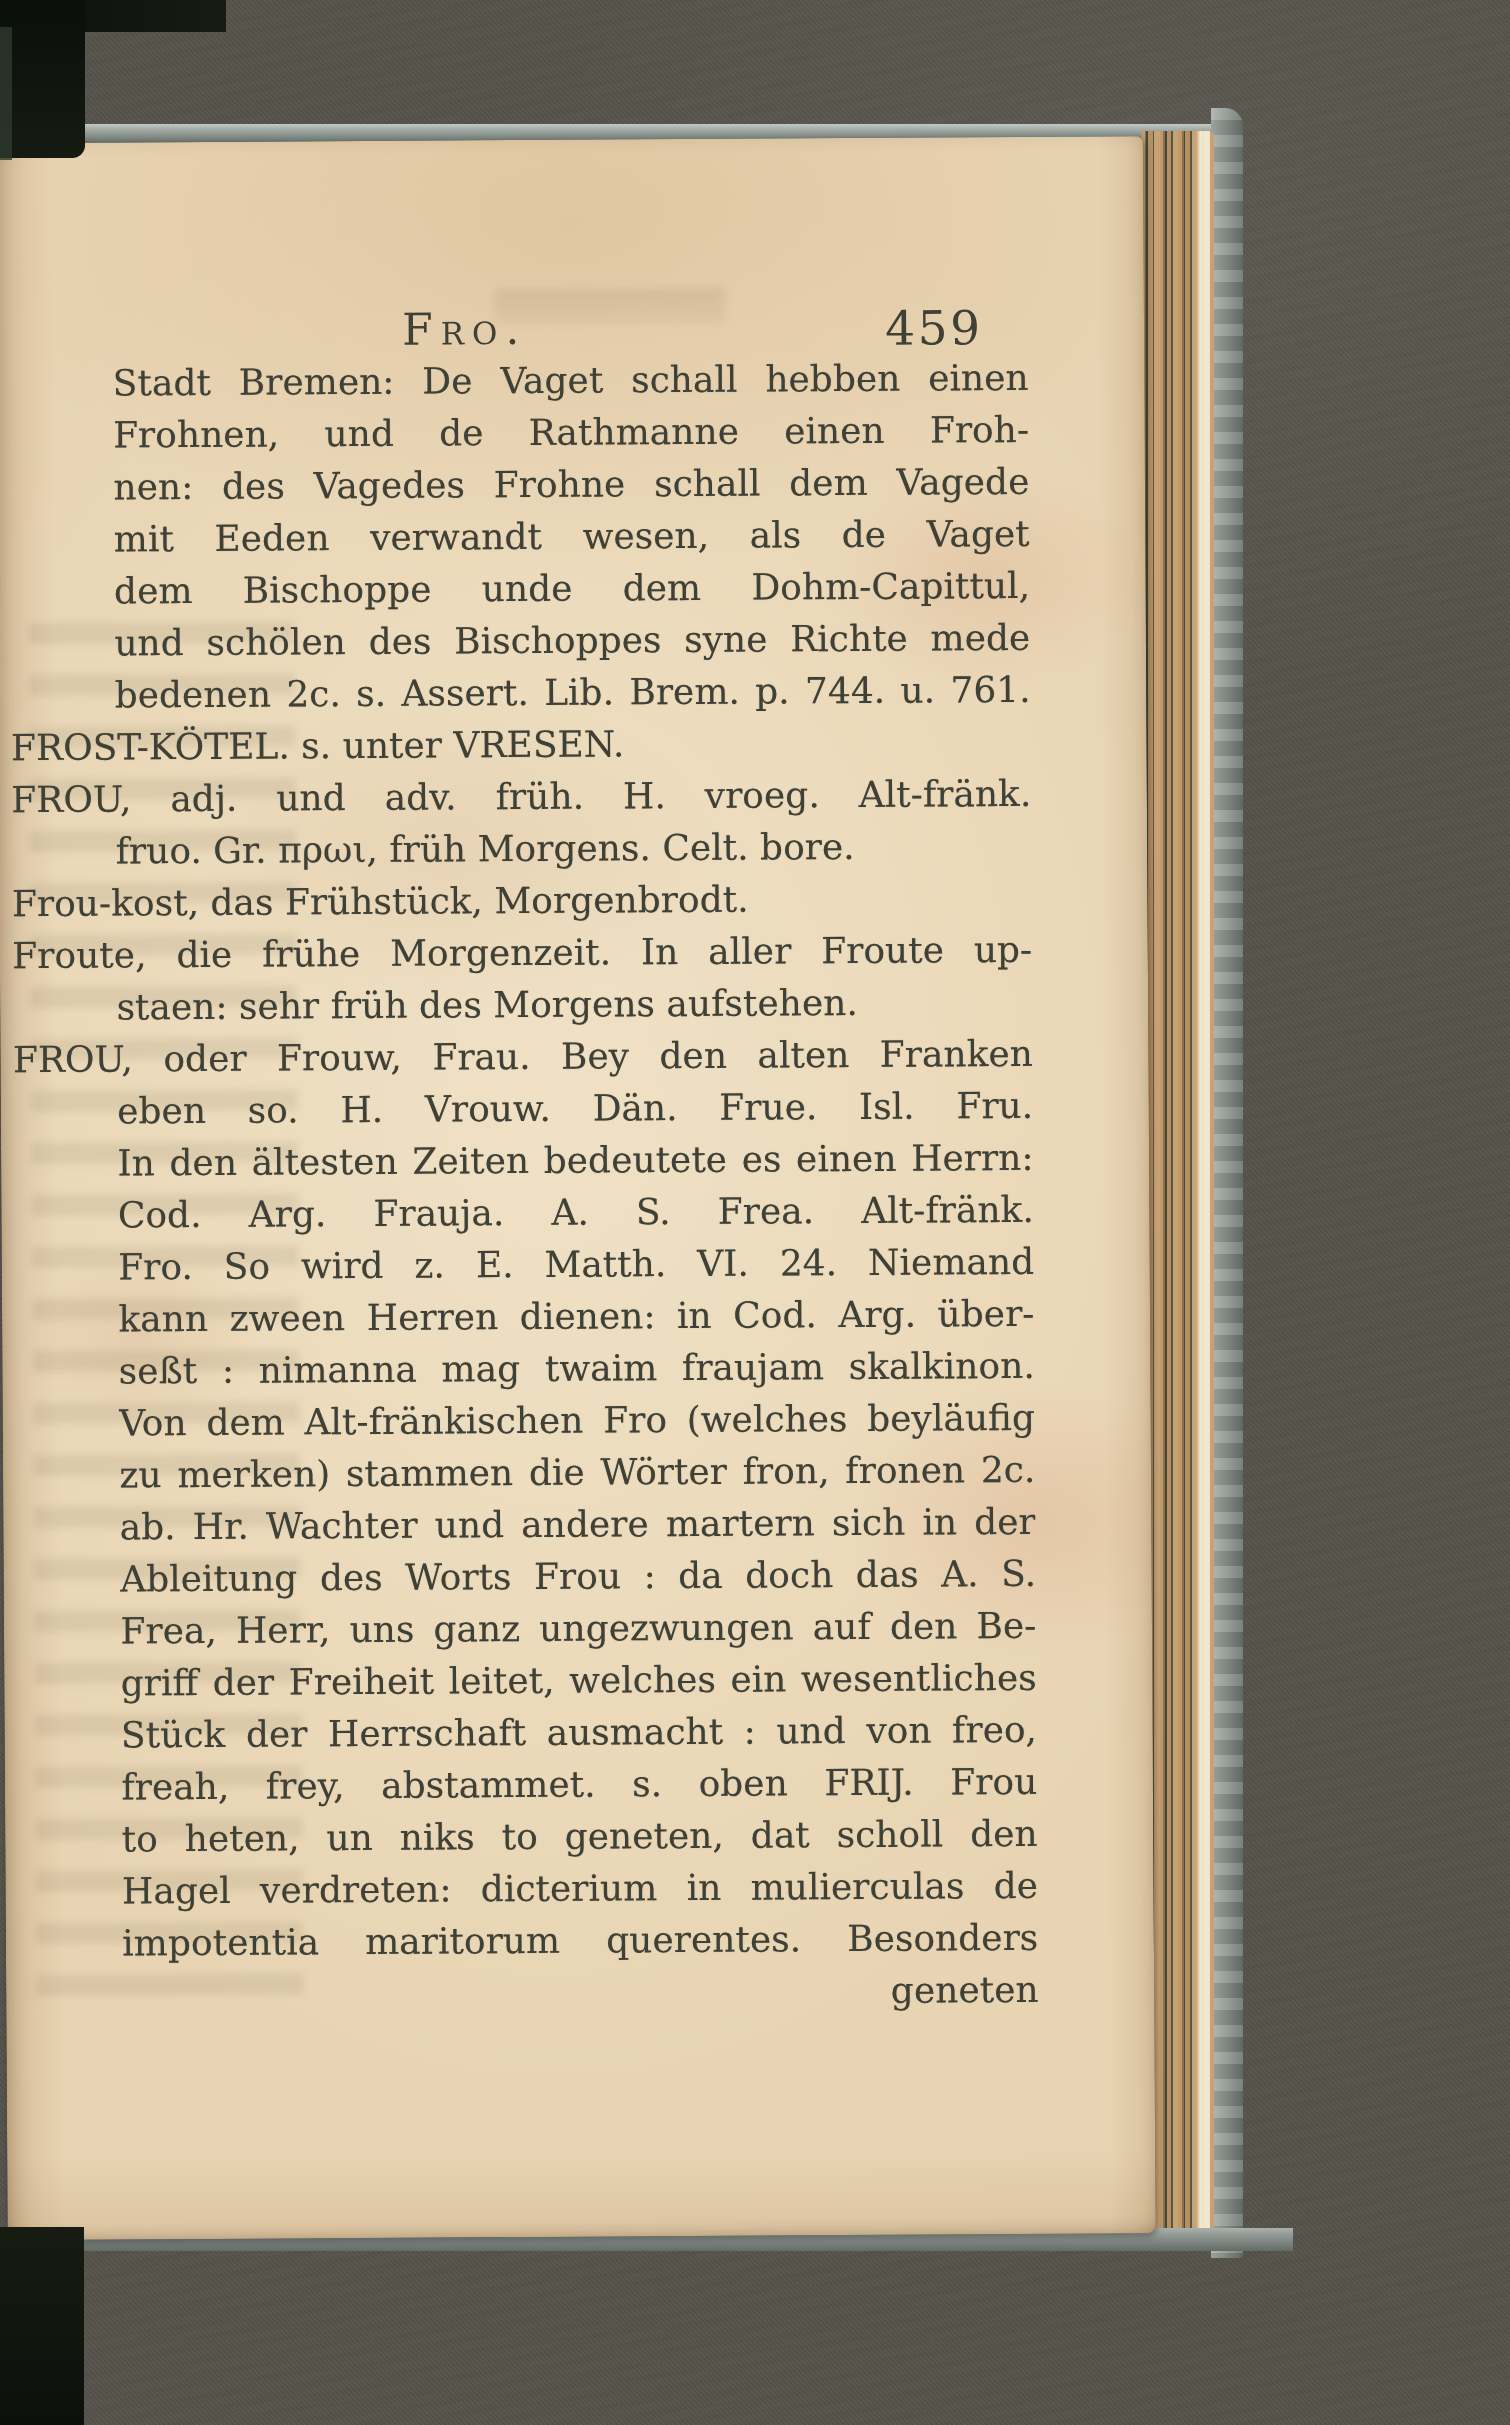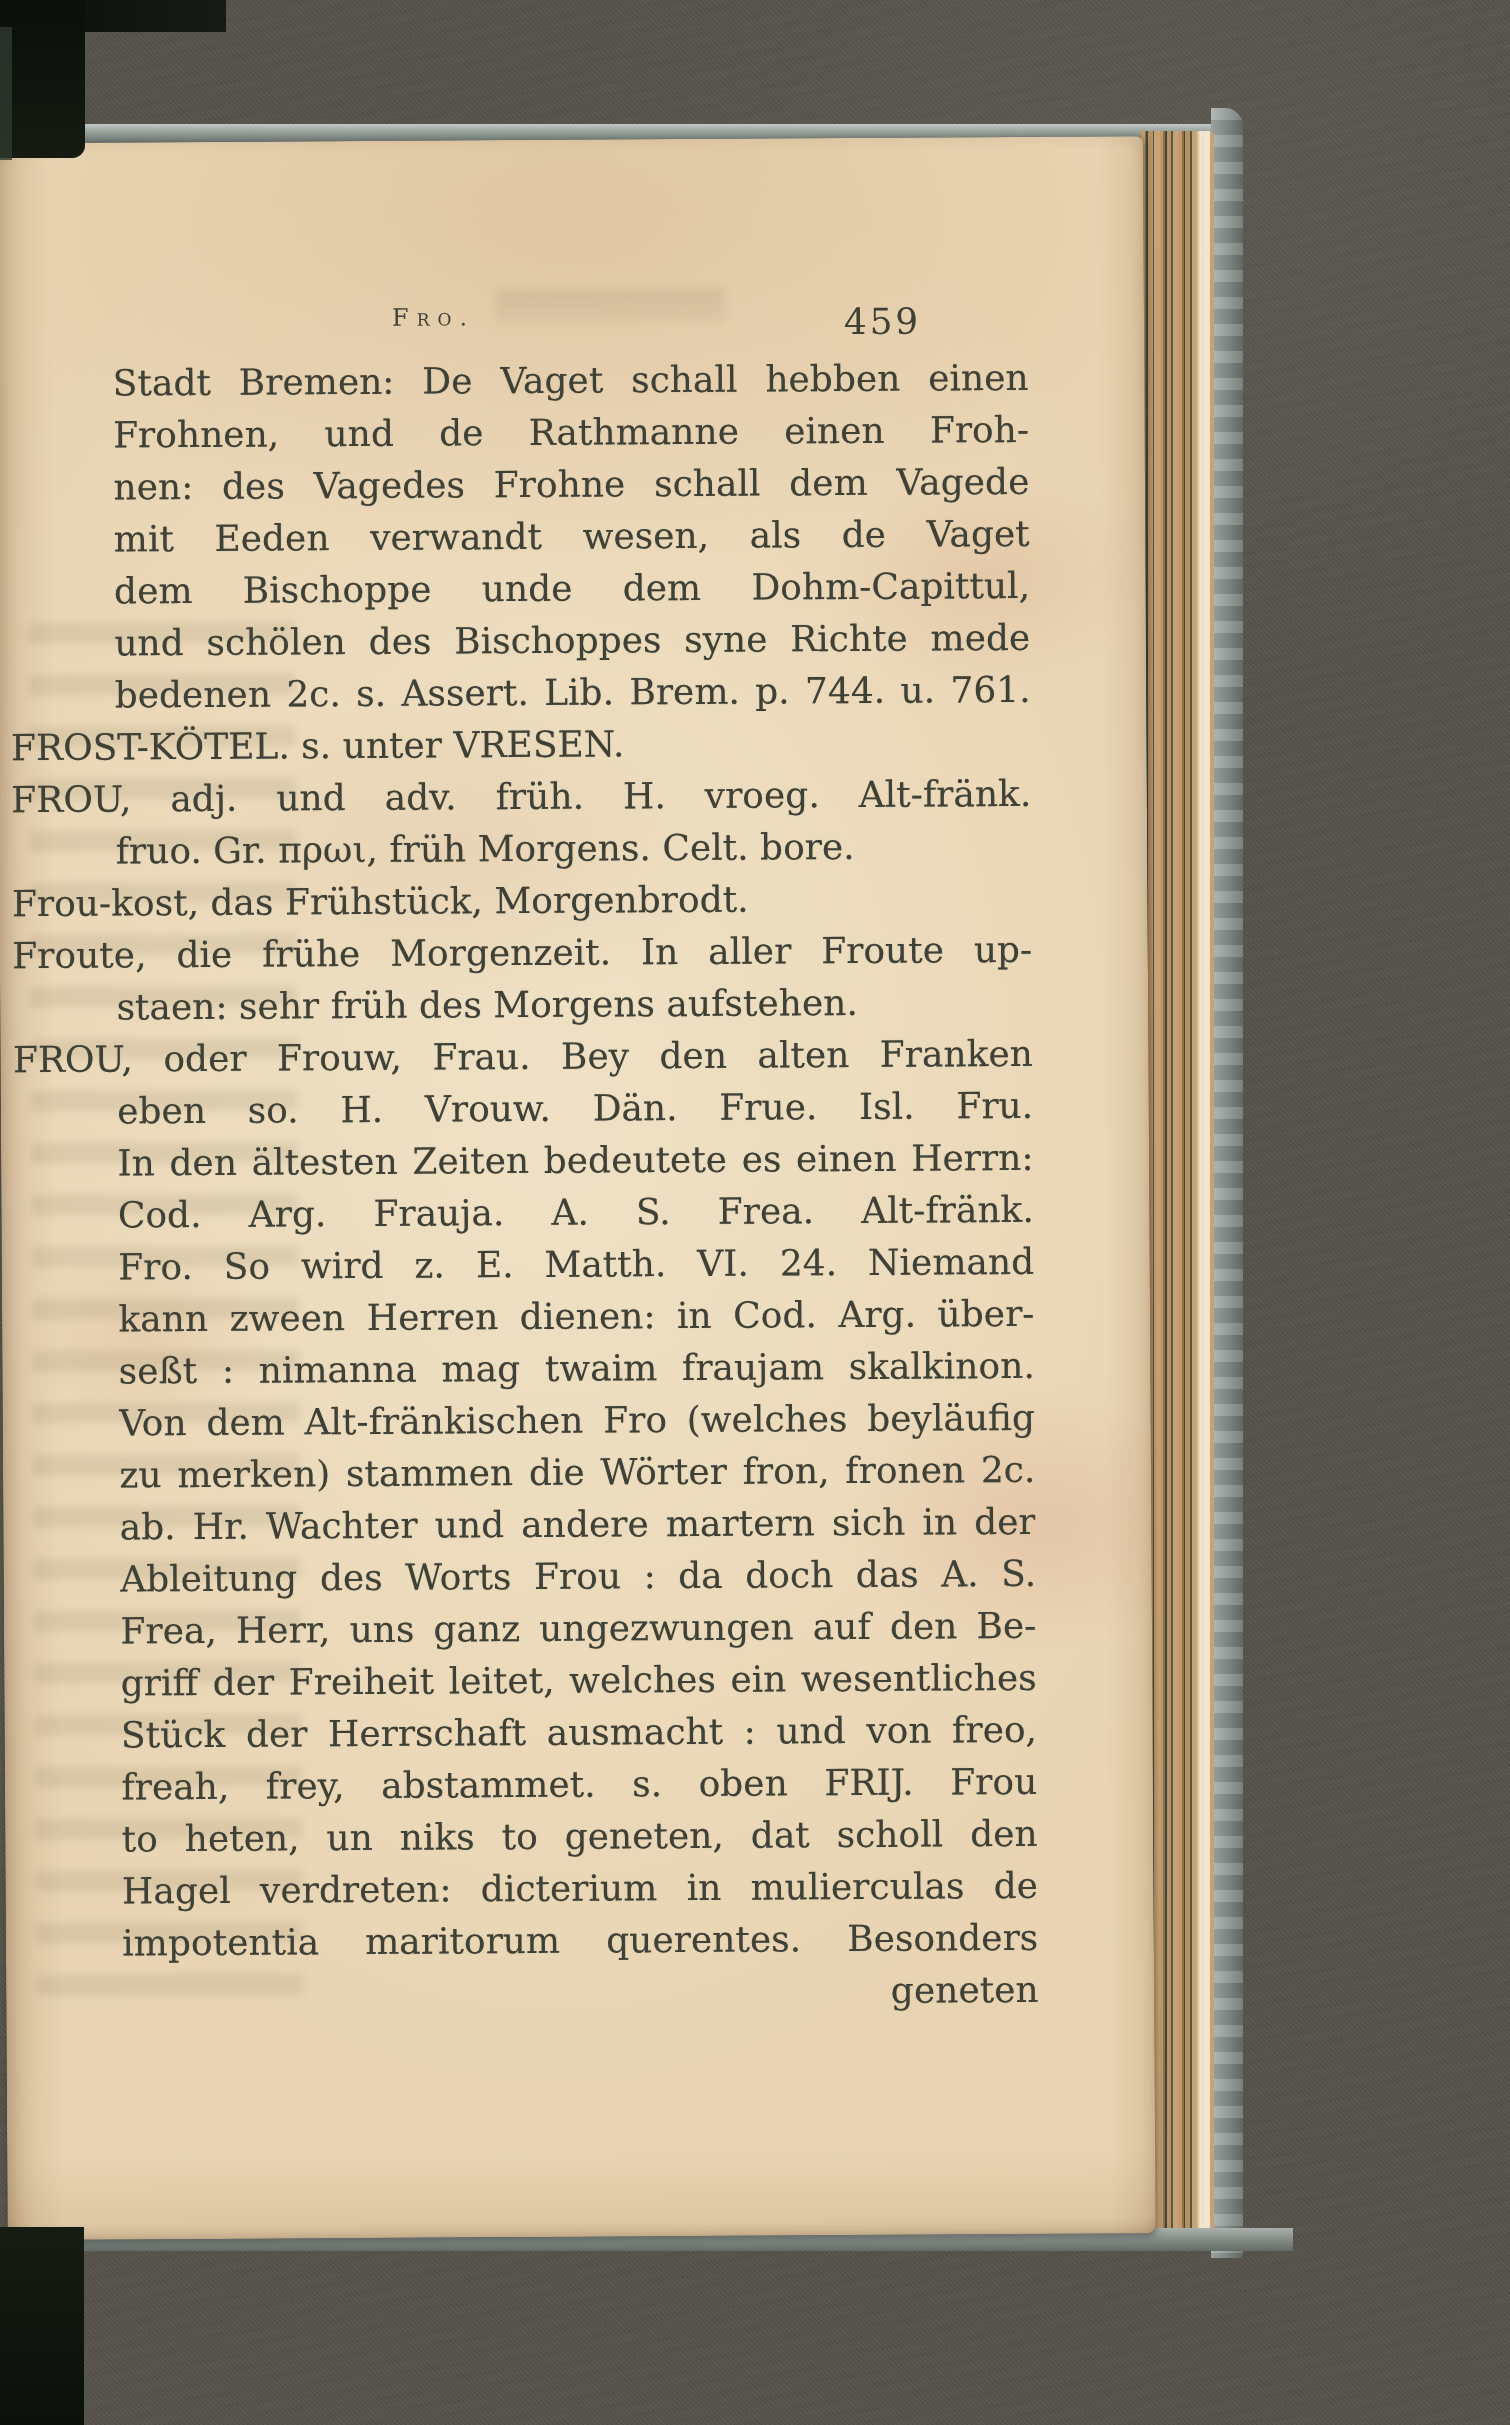--- a/index.html
+++ b/index.html
@@ -75,24 +75,24 @@
   }
   
   #black-top-strip{position:absolute;left:0;top:0;width:226px;height:32px;background:linear-gradient(90deg,#0a0f0a,#161b14);}
   #black-top-left{position:absolute;left:0;top:0;width:85px;height:158px;background:linear-gradient(180deg,#0a0f0a,#151a12);border-radius:0 0 12.4px 0;}
   #black-bottom-left{position:absolute;left:0;top:2227px;width:84px;height:199px;background:linear-gradient(180deg,#161c12,#0b100b);}
   #green-left-sliver{position:absolute;left:0;top:27px;width:12.4px;height:133px;background:#2e3a2e;opacity:.8;}
 
   
   #running-header{position:absolute; left:0; top:163px; width:100%; height:46px; color:var(--ink);}
   #running-title{
-    position:absolute; left:396px; top:0; font-size:24px; letter-spacing:8px;
+    position:absolute; left:406px; top:0; font-size:44px; letter-spacing:8px;
     font-variant:small-caps;
   }
-  #page-number{position:absolute; left:848px; top:0; font-size:36px; letter-spacing:2.7px;}
+  #page-number{position:absolute; left:889px; top:0; font-size:47px; letter-spacing:2.7px;}
   #text-block{
     position:absolute; left:12.4px; top:215px; width:1020px; color:var(--ink);
     font-size:36px; line-height:52px;
     text-shadow:0 0 0.9px rgba(62,64,54,.45);
   }
   .line{white-space:nowrap;}
   .line.indent{padding-left:104px;}
   .line.justify{white-space:normal; text-align:justify; text-align-last:justify; overflow:hidden; height:52px;}
   .line.justify.indent{padding-left:0; text-indent:0; margin-left:104px; width:916px;}
   #catchword-row{width:100%; text-align:right; height:52px;}

